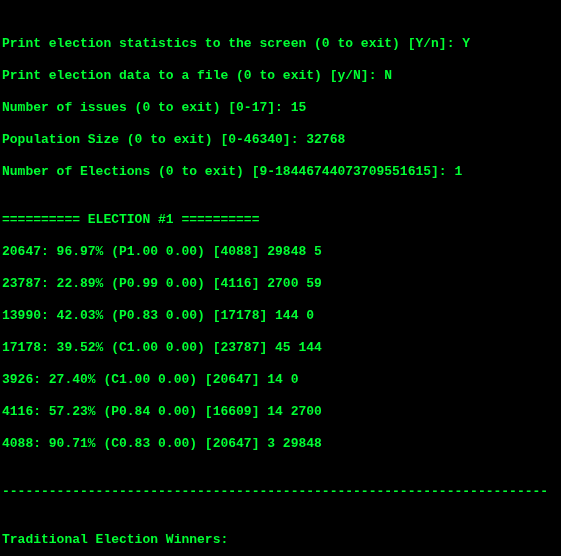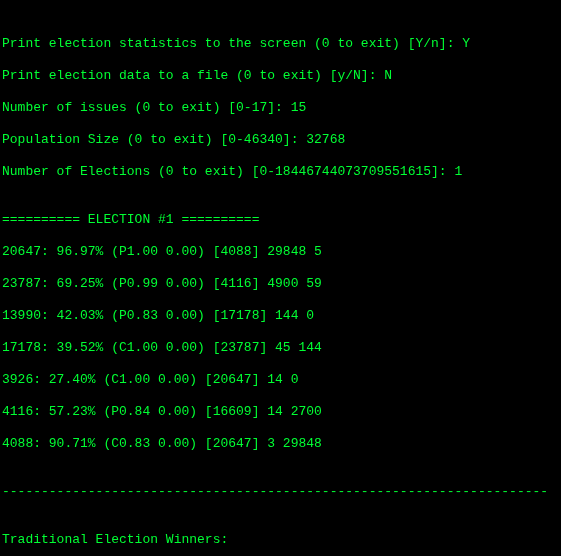--- a/index.html
+++ b/index.html
@@ -11,34 +11,35 @@
       color: #00ff33;
       line-height: 16px;
       white-space: pre;
       width: 561px;
       height: 556px;
       overflow: hidden;
       box-sizing: border-box;
     }
     .line {
       white-space: pre;
+      font-weight: bold;
     }
   </style>
 </head>
 <body>
 
 <div class="line">Print election statistics to the screen (0 to exit) [Y/n]: Y</div>
 <div class="line">Print election data to a file (0 to exit) [y/N]: N</div>
 <div class="line">Number of issues (0 to exit) [0-17]: 15</div>
 <div class="line">Population Size (0 to exit) [0-46340]: 32768</div>
-<div class="line">Number of Elections (0 to exit) [0-18446744073709551615]: 1</div>
+<div class="line">Number of Elections (0 to exit) [9-18446744073709551615]: 1</div>
 <div class="line"></div>
 <div class="line">========== ELECTION #1 ==========</div>
 <div class="line">20647: 96.97% (P1.00 0.00) [4088] 29848 5</div>
-<div class="line">23787: 69.25% (P0.99 0.00) [4116] 4900 59</div>
+<div class="line">23787: 22.89% (P0.99 0.00) [4116] 2700 59</div>
 <div class="line">13990: 42.03% (P0.83 0.00) [17178] 144 0</div>
 <div class="line">17178: 39.52% (C1.00 0.00) [23787] 45 144</div>
 <div class="line">3926: 27.40% (C1.00 0.00) [20647] 14 0</div>
 <div class="line">4116: 57.23% (P0.84 0.00) [16609] 14 2700</div>
 <div class="line">4088: 90.71% (C0.83 0.00) [20647] 3 29848</div>
 <div class="line"></div>
 <div class="line">----------------------------------------------------------------------</div>
 <div class="line"></div>
 <div class="line">Traditional Election Winners:</div>
 

